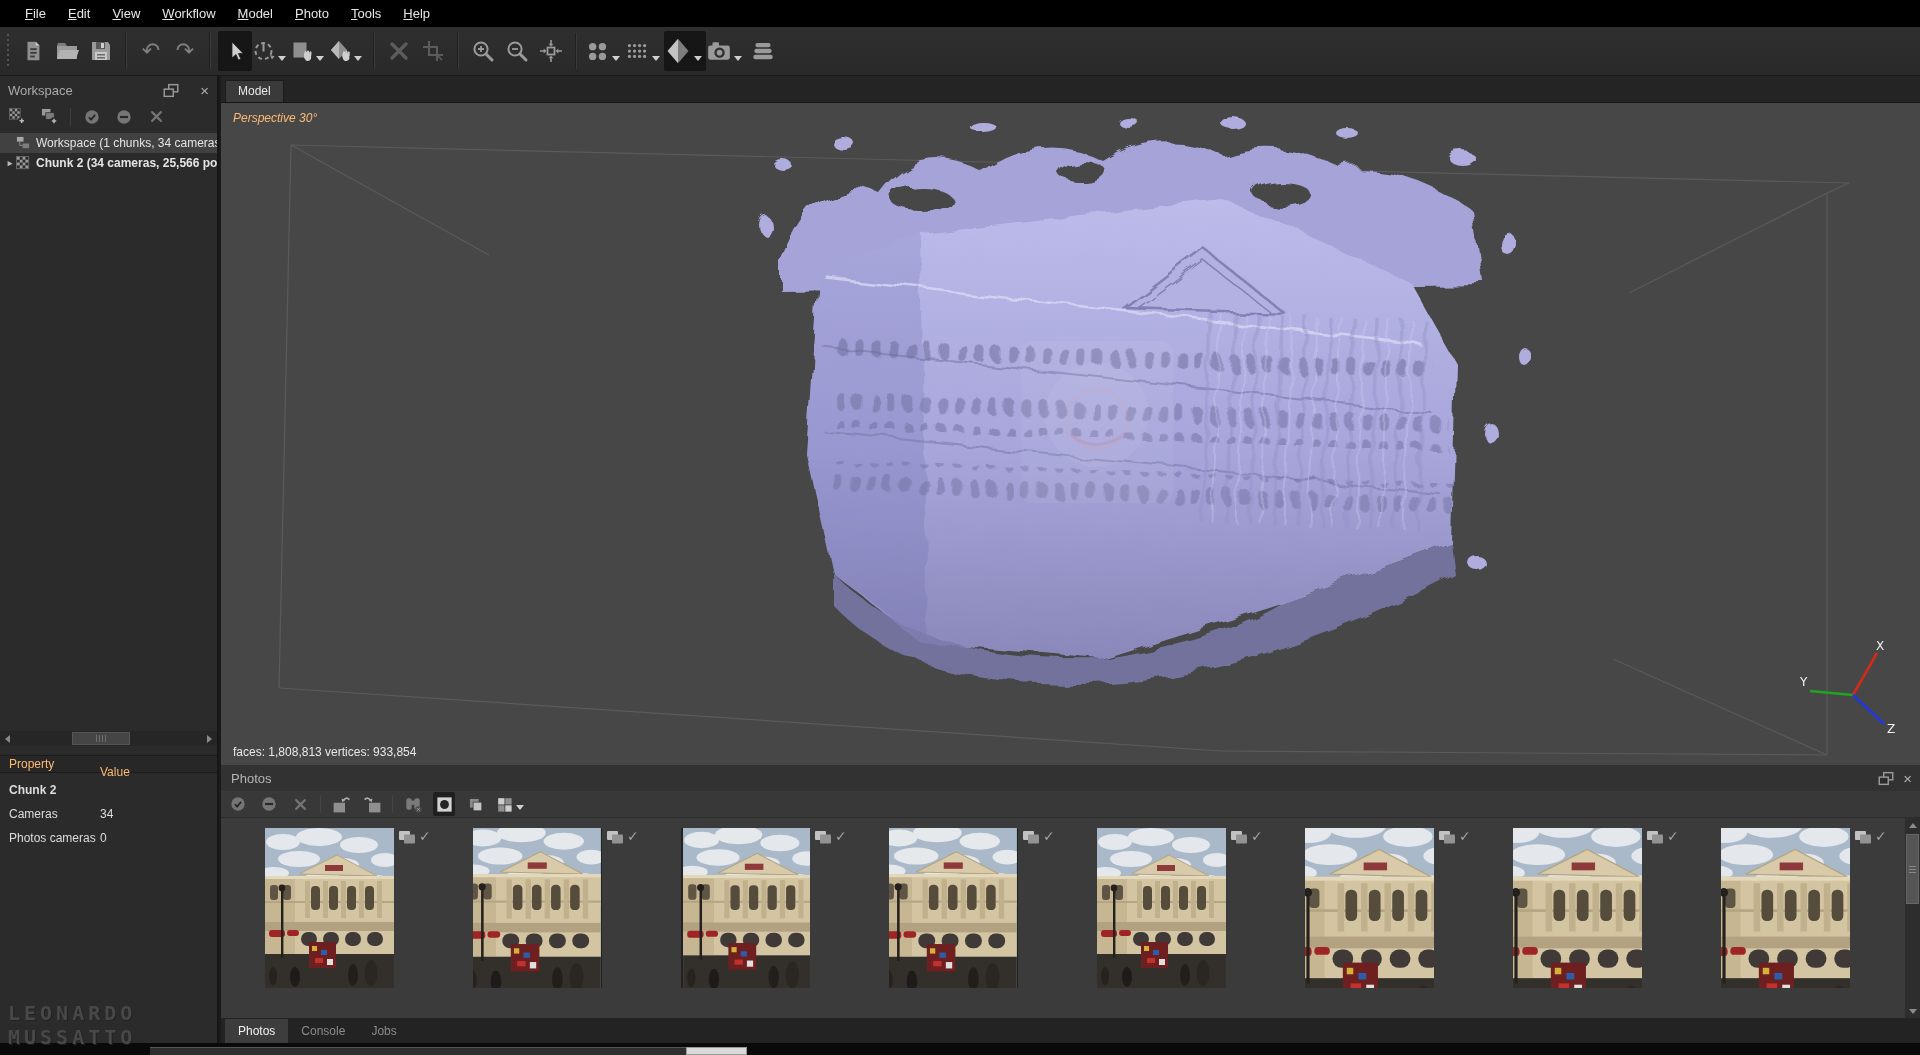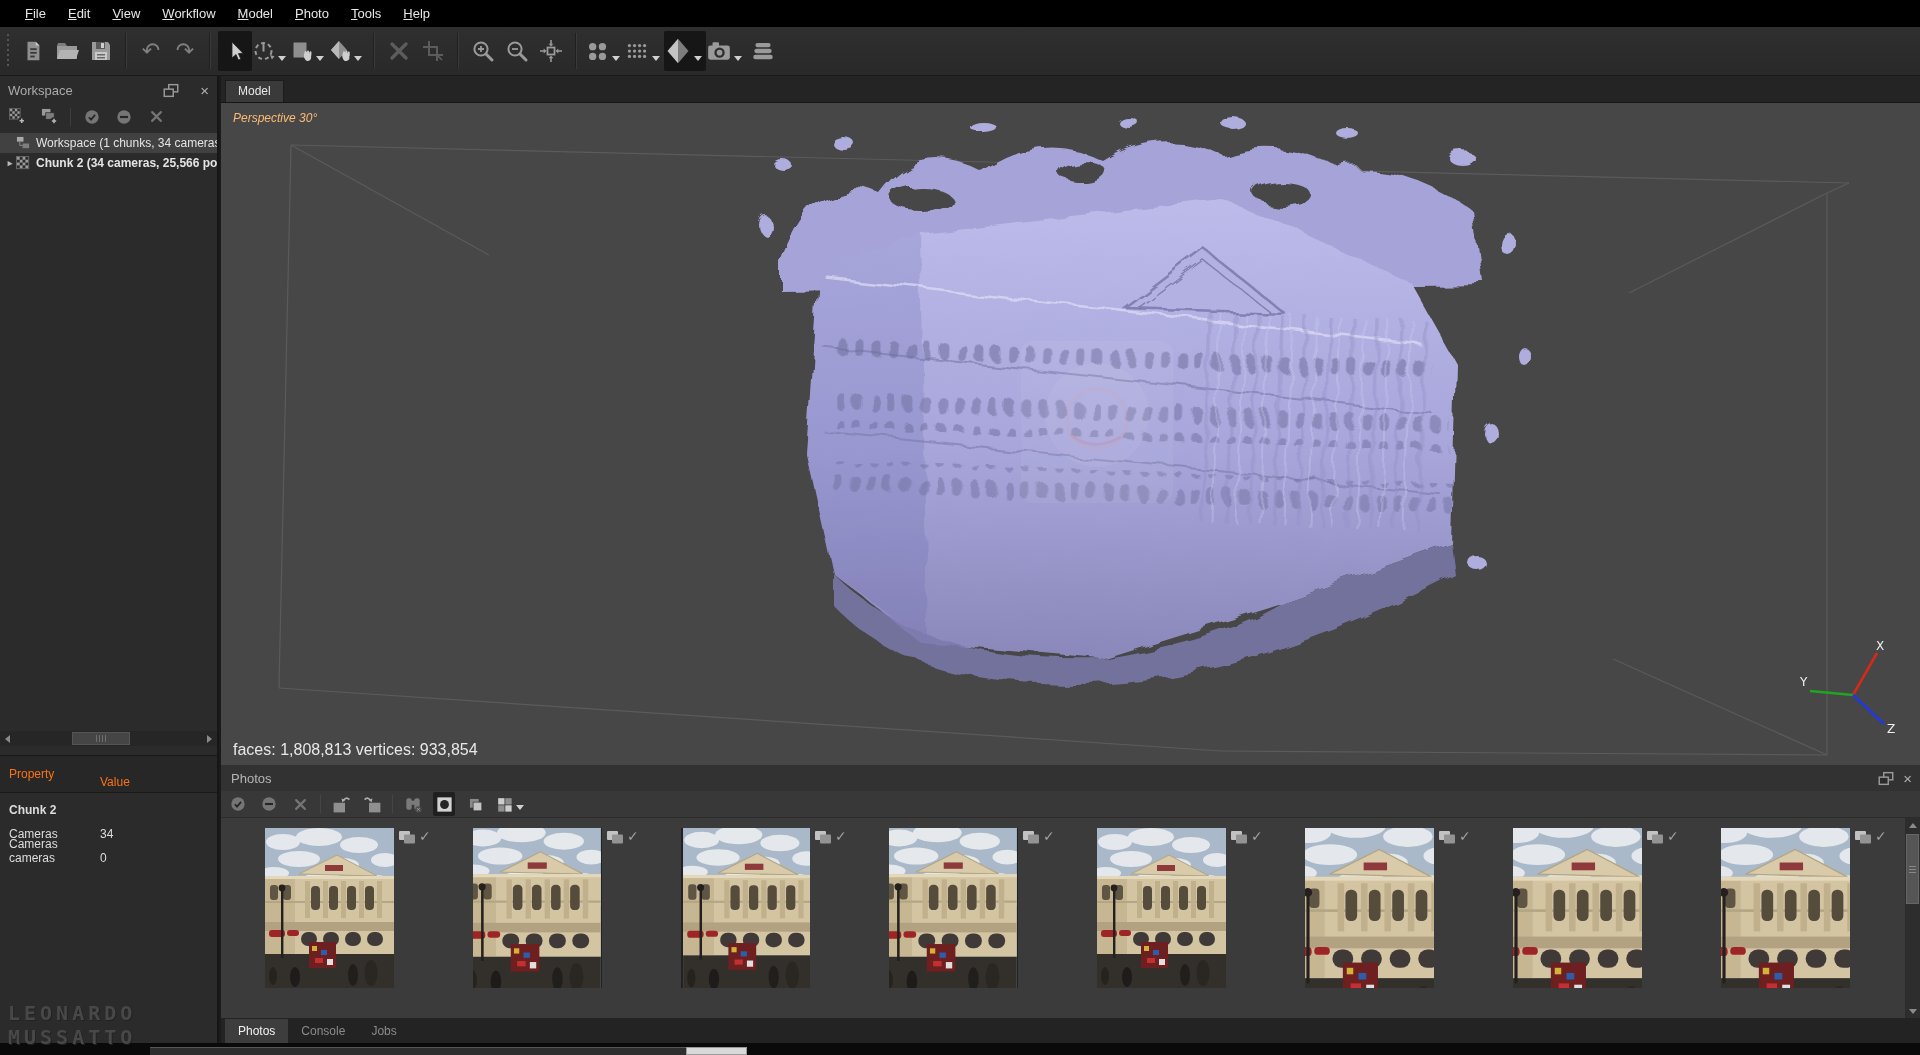--- a/index.html
+++ b/index.html
@@ -40,36 +40,36 @@
   .h-scrollbar { position:absolute; left:0; top:655px; width:217px; height:15px; background:#262626; display:flex; align-items:center; }
   .h-arrow { width:15px; height:15px; display:flex; align-items:center; justify-content:center; }
   .tri-l { width:0;height:0;border-top:4px solid transparent;border-bottom:4px solid transparent;border-right:5px solid #8a8a8a; }
   .tri-r { width:0;height:0;border-top:4px solid transparent;border-bottom:4px solid transparent;border-left:5px solid #8a8a8a; }
   .h-track { position:relative; flex:1; height:100%; }
   .h-thumb { position:absolute; left:57px; top:1px; width:58px; height:13px; background:#454545; border:1px solid #555; display:flex; align-items:center; justify-content:center; gap:2px; }
   .h-thumb i { display:block; width:1px; height:7px; background:#6e6e6e; }
 
   
   .prop-table { position:absolute; left:0; top:679px; width:217px; font-size:12px; }
-  .prop-head { display:flex; height:38px; align-items:center; background:#272727; border-bottom:1px solid #1a1a1a; border-top:1px solid #1a1a1a; color:#f97316; }
+  .prop-head { display:flex; height:18px; align-items:center; background:#272727; border-bottom:1px solid #1a1a1a; border-top:1px solid #1a1a1a; color:#fdba74; }
   .prop-col1 { width:96px; padding-left:9px; }
   .prop-col2 { flex:1; padding-left:4px;margin-top:16px; }
   .prop-row { display:flex; height:24px; align-items:flex-end; color:#dddddd; }
   .prop-row.bold { font-weight:bold; }
 
   .watermark { position:absolute; left:8px; top:925px; font-family:"DejaVu Sans Mono", monospace; font-weight:bold; font-size:20px; letter-spacing:4px; color:#484848; text-shadow:1px 1px 0 #222; }
 
   
   .main { position:absolute; left:221px; top:76px; width:1699px; height:967px; }
   .model-tabbar { position:absolute; left:0; top:0; width:100%; height:27px; background:#242424; border-bottom:1px solid #161616; display:flex; align-items:flex-end; }
   .mtab { height:22px; padding:3px 12px; font-size:12px; color:#e8e8e8; background:#3a3a3a; border:1px solid #1c1c1c; border-bottom:none; margin-left:4px; }
 
   .viewport { position:absolute; left:0; top:27px; width:1699px; height:662px; background:#474747; overflow:hidden; }
   .persp-label { position:absolute; left:12px; top:8px; font-size:12px; color:#fdba74; z-index:5;font-style:italic; }
-  .mesh-status { position:absolute; left:12px; bottom:6px; font-size:16px; color:#e8e8e8; z-index:5; }
+  .mesh-status { position:absolute; left:12px; bottom:6px; font-size:12px; color:#e8e8e8; z-index:5; }
   .viewport-svg { position:absolute; left:0; top:0; width:1699px; height:662px; }
   .axis-gizmo { position:absolute; right:22px; bottom:30px; z-index:6; }
   .axis-gizmo text { font-size:12px; fill:#f0f0f0; font-family:"DejaVu Sans", sans-serif; }
 
   
   .photos-panel { position:absolute; left:0; top:689px; width:1699px; height:253px; background:#3b3b3b; }
   .photos-header { height:26px; background:#323232; display:flex; align-items:center; padding:0 8px 0 10px; color:#b5b5b5; font-size:13px; }
   .photos-toolbar { height:27px; background:#383838; display:flex; align-items:center; padding-left:6px; gap:9px; border-bottom:1px solid #2c2c2c; }
   .pt-sep { width:1px; height:18px; background:#242424; border-right:1px solid #454545; }
   .ptbtn { display:flex; align-items:center; justify-content:center; color:#757575; height:24px; min-width:22px; }
@@ -549,21 +549,21 @@
       </div>
       <div class="prop-row bold">
         <span class="prop-col1">Chunk 2</span>
         <span class="prop-col2"></span>
       </div>
       <div class="prop-row">
         <span class="prop-col1">Cameras</span>
         <span class="prop-col2">34</span>
       </div>
       <div class="prop-row">
-        <span class="prop-col1">Cameras cameras</span>
+        <span class="prop-col1">Photos cameras</span>
         <span class="prop-col2">0</span>
       </div>
     </div>
 
     <div class="watermark">LEONARDO MUSSATTO</div>
   </div>
 
   <div class="main">
 
     <div class="model-tabbar">

